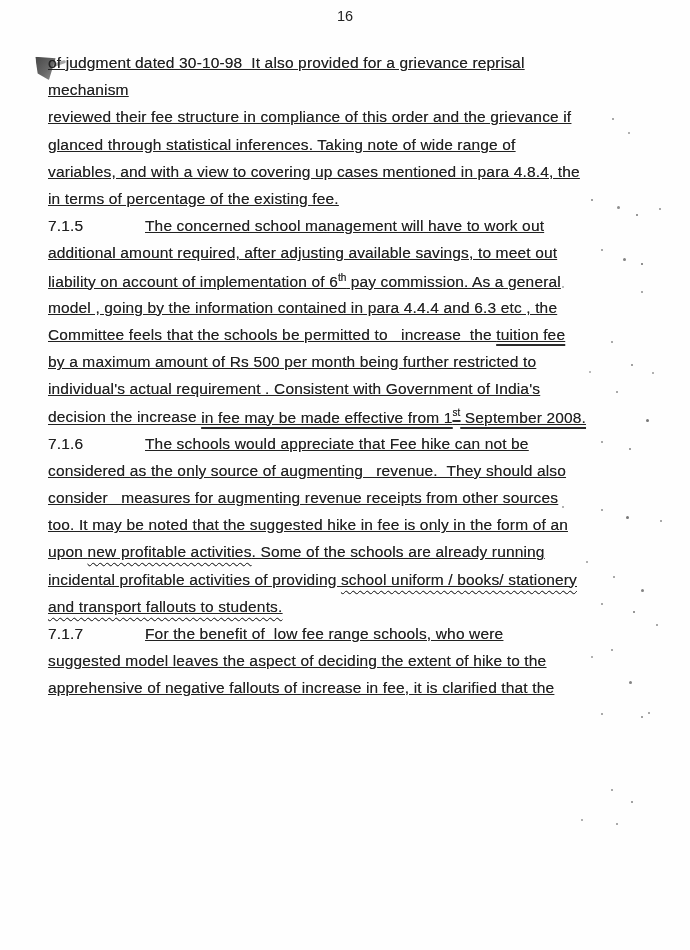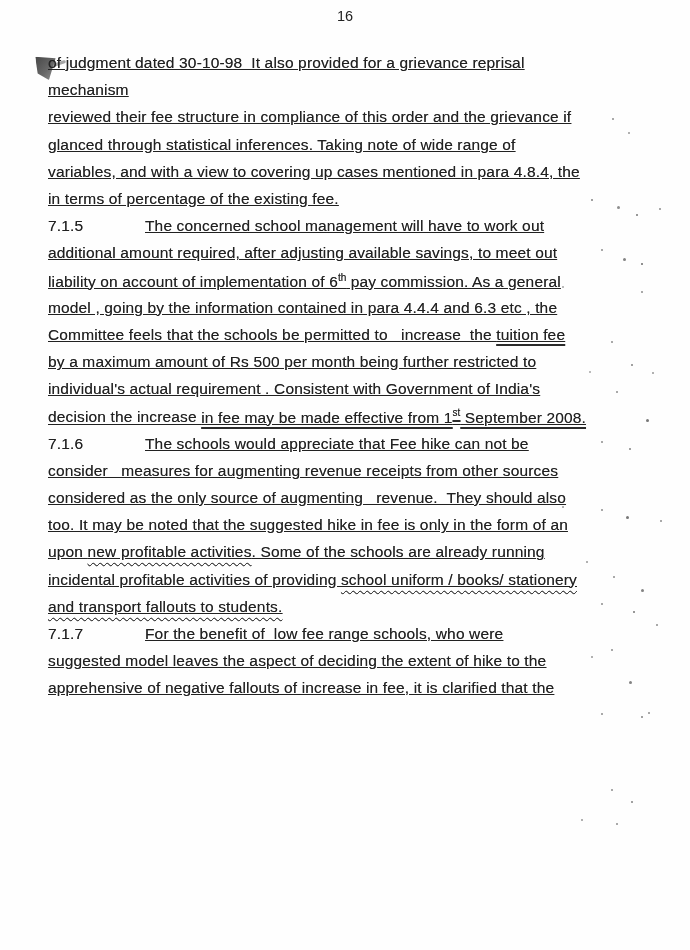--- a/index.html
+++ b/index.html
@@ -100,22 +100,22 @@
       <div class="line"><span class="seg">in terms of percentage of the existing fee.</span></div>
       <div class="line"><span class="seg seg-num">7.1.5</span><span class="seg">The concerned school management will have to work out</span></div>
       <div class="line"><span class="seg">additional amount required, after adjusting available savings, to meet out</span></div>
       <div class="line"><span class="seg">liability on account of implementation of 6</span><span class="seg seg-sup">th</span><span class="seg"> pay commission. As a general</span></div>
       <div class="line"><span class="seg">model , going by the information contained in para 4.4.4 and 6.3 etc , the</span></div>
       <div class="line"><span class="seg">Committee feels that the schools be permitted to   increase  the </span><span class="seg seg-u">tuition fee</span></div>
       <div class="line"><span class="seg">by a maximum amount of Rs 500 per month being further restricted to</span></div>
       <div class="line"><span class="seg">individual's actual requirement . Consistent with Government of India's</span></div>
       <div class="line"><span class="seg">decision the increase </span><span class="seg seg-u">in fee may be made effective from 1</span><span class="seg seg-u seg-sup">st</span><span class="seg seg-u"> September 2008.</span></div>
       <div class="line"><span class="seg seg-num">7.1.6</span><span class="seg">The schools would appreciate that Fee hike can not be</span></div>
+      <div class="line"><span class="seg">considered as the only source of augmenting   revenue.  They should also</span></div>
       <div class="line"><span class="seg">consider   measures for augmenting revenue receipts from other sources</span></div>
-      <div class="line"><span class="seg">considered as the only source of augmenting   revenue.  They should also</span></div>
       <div class="line"><span class="seg">too. It may be noted that the suggested hike in fee is only in the form of an</span></div>
       <div class="line"><span class="seg">upon </span><span class="seg seg-w">new profitable activities</span><span class="seg">. Some of the schools are already running</span></div>
       <div class="line"><span class="seg">incidental profitable activities of providing </span><span class="seg seg-w">school uniform / books/ stationery</span></div>
       <div class="line"><span class="seg seg-w">and transport fallouts to students.</span></div>
       <div class="line"><span class="seg seg-num">7.1.7</span><span class="seg">For the benefit of  low fee range schools, who were</span></div>
       <div class="line"><span class="seg">suggested model leaves the aspect of deciding the extent of hike to the</span></div>
       <div class="line"><span class="seg">apprehensive of negative fallouts of increase in fee, it is clarified that the</span></div>
     </div>
 <div class="speck" style="left: 612px; top: 118px; width: 2px; height: 2px; opacity: 0.5;"></div>
     <div class="speck" style="left: 628px; top: 132px; width: 2px; height: 2px; opacity: 0.45;"></div>

